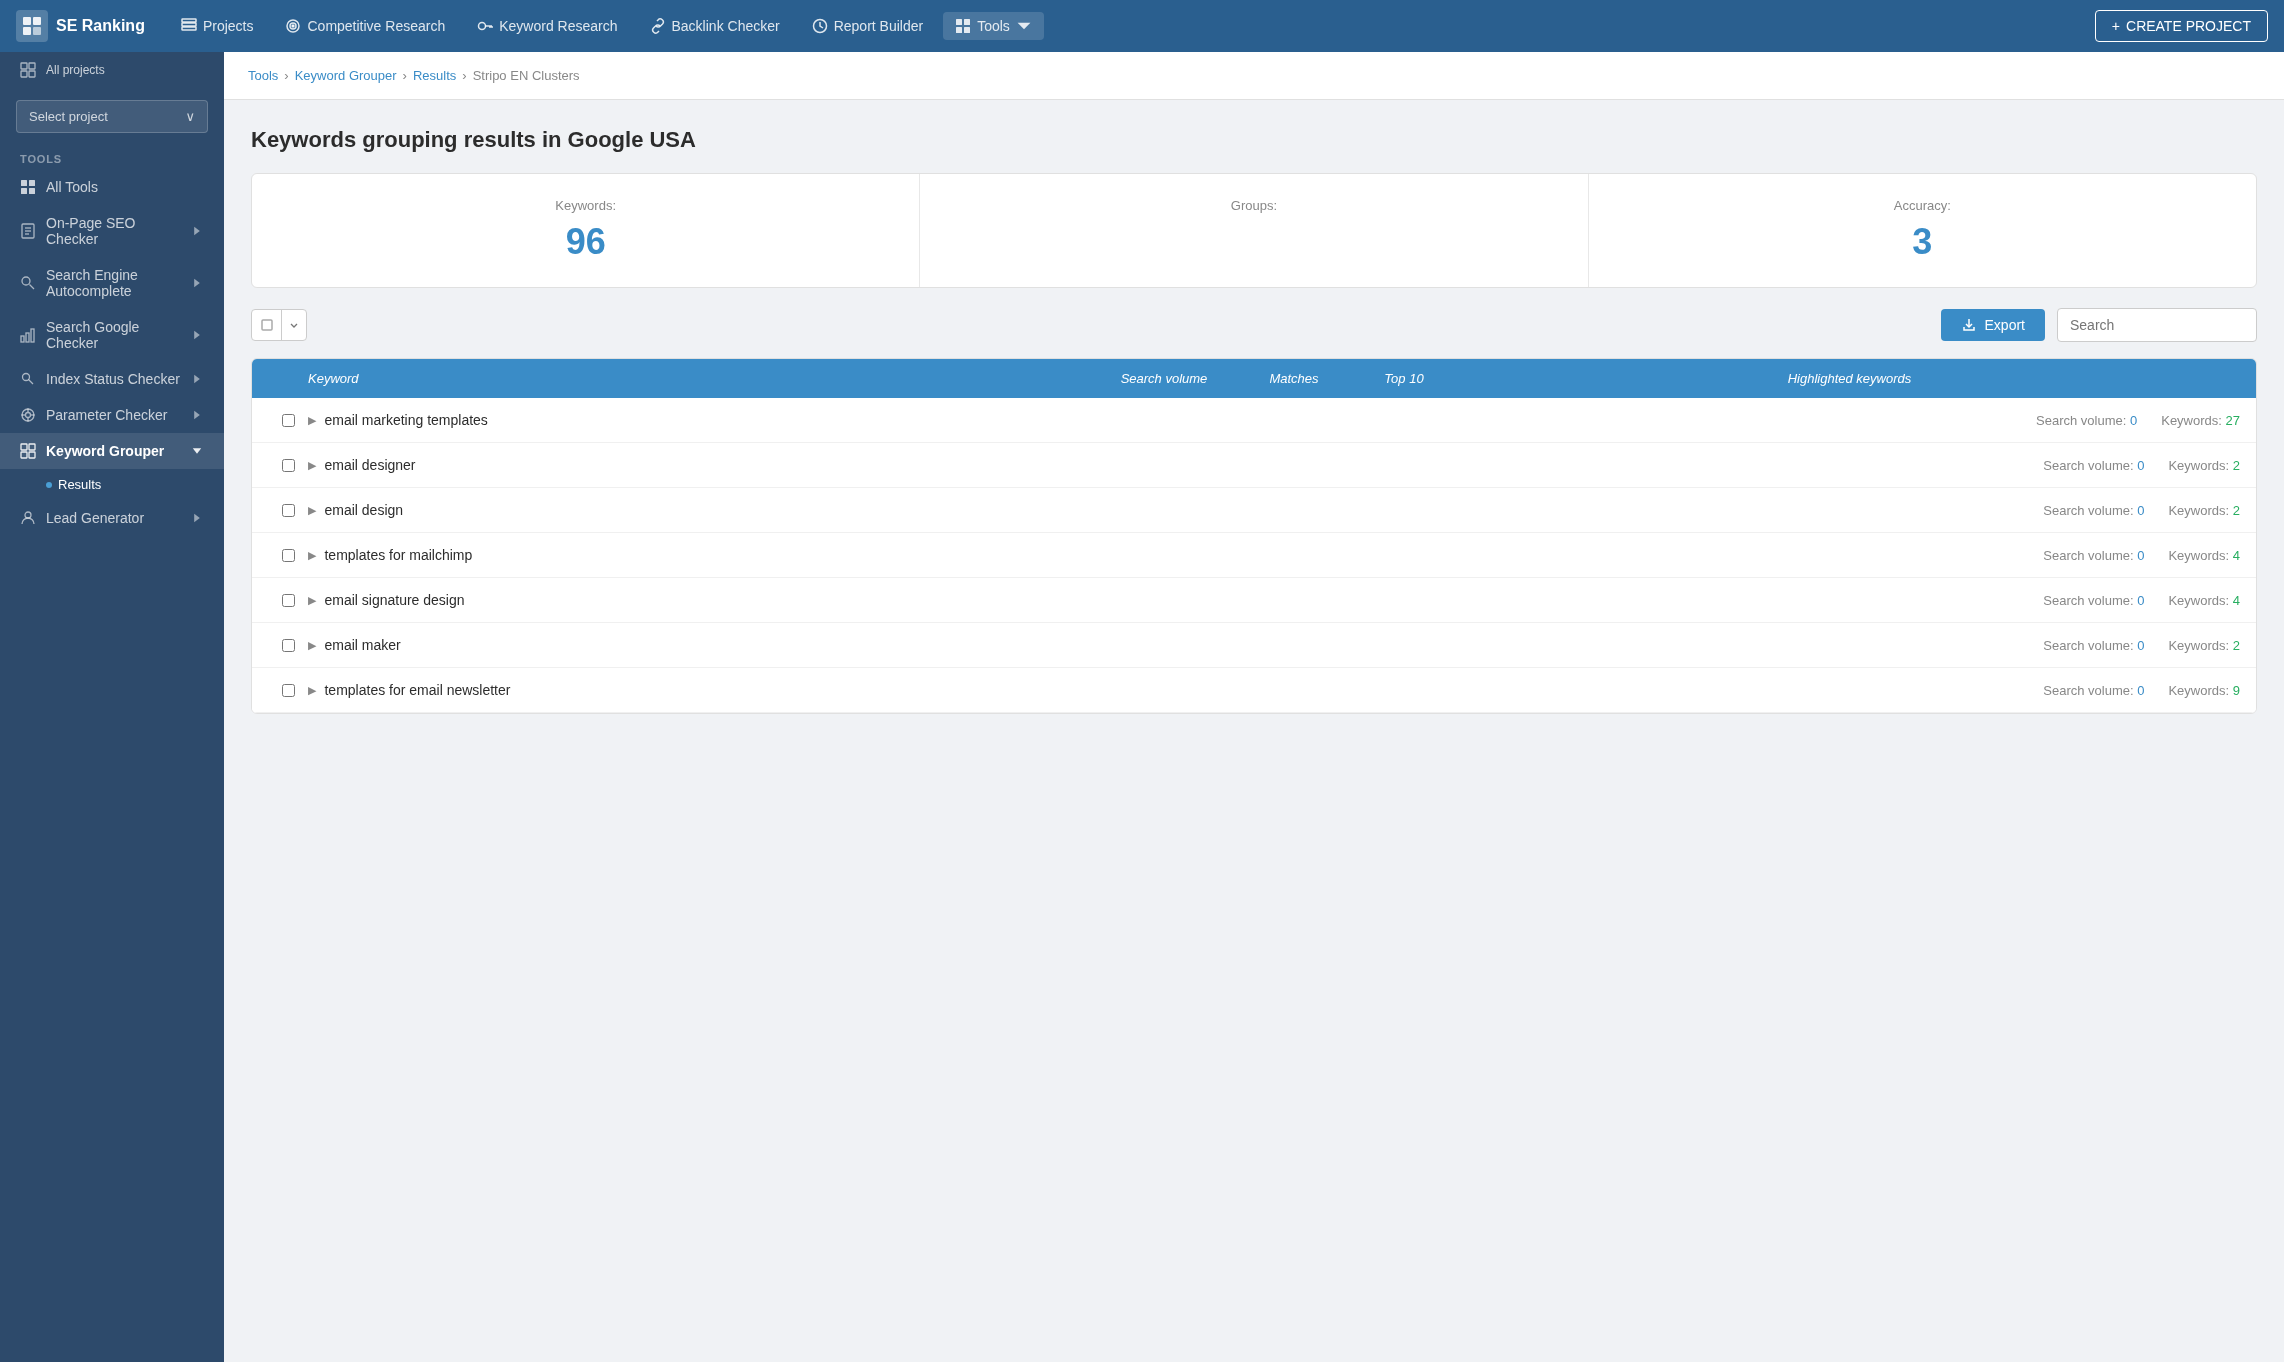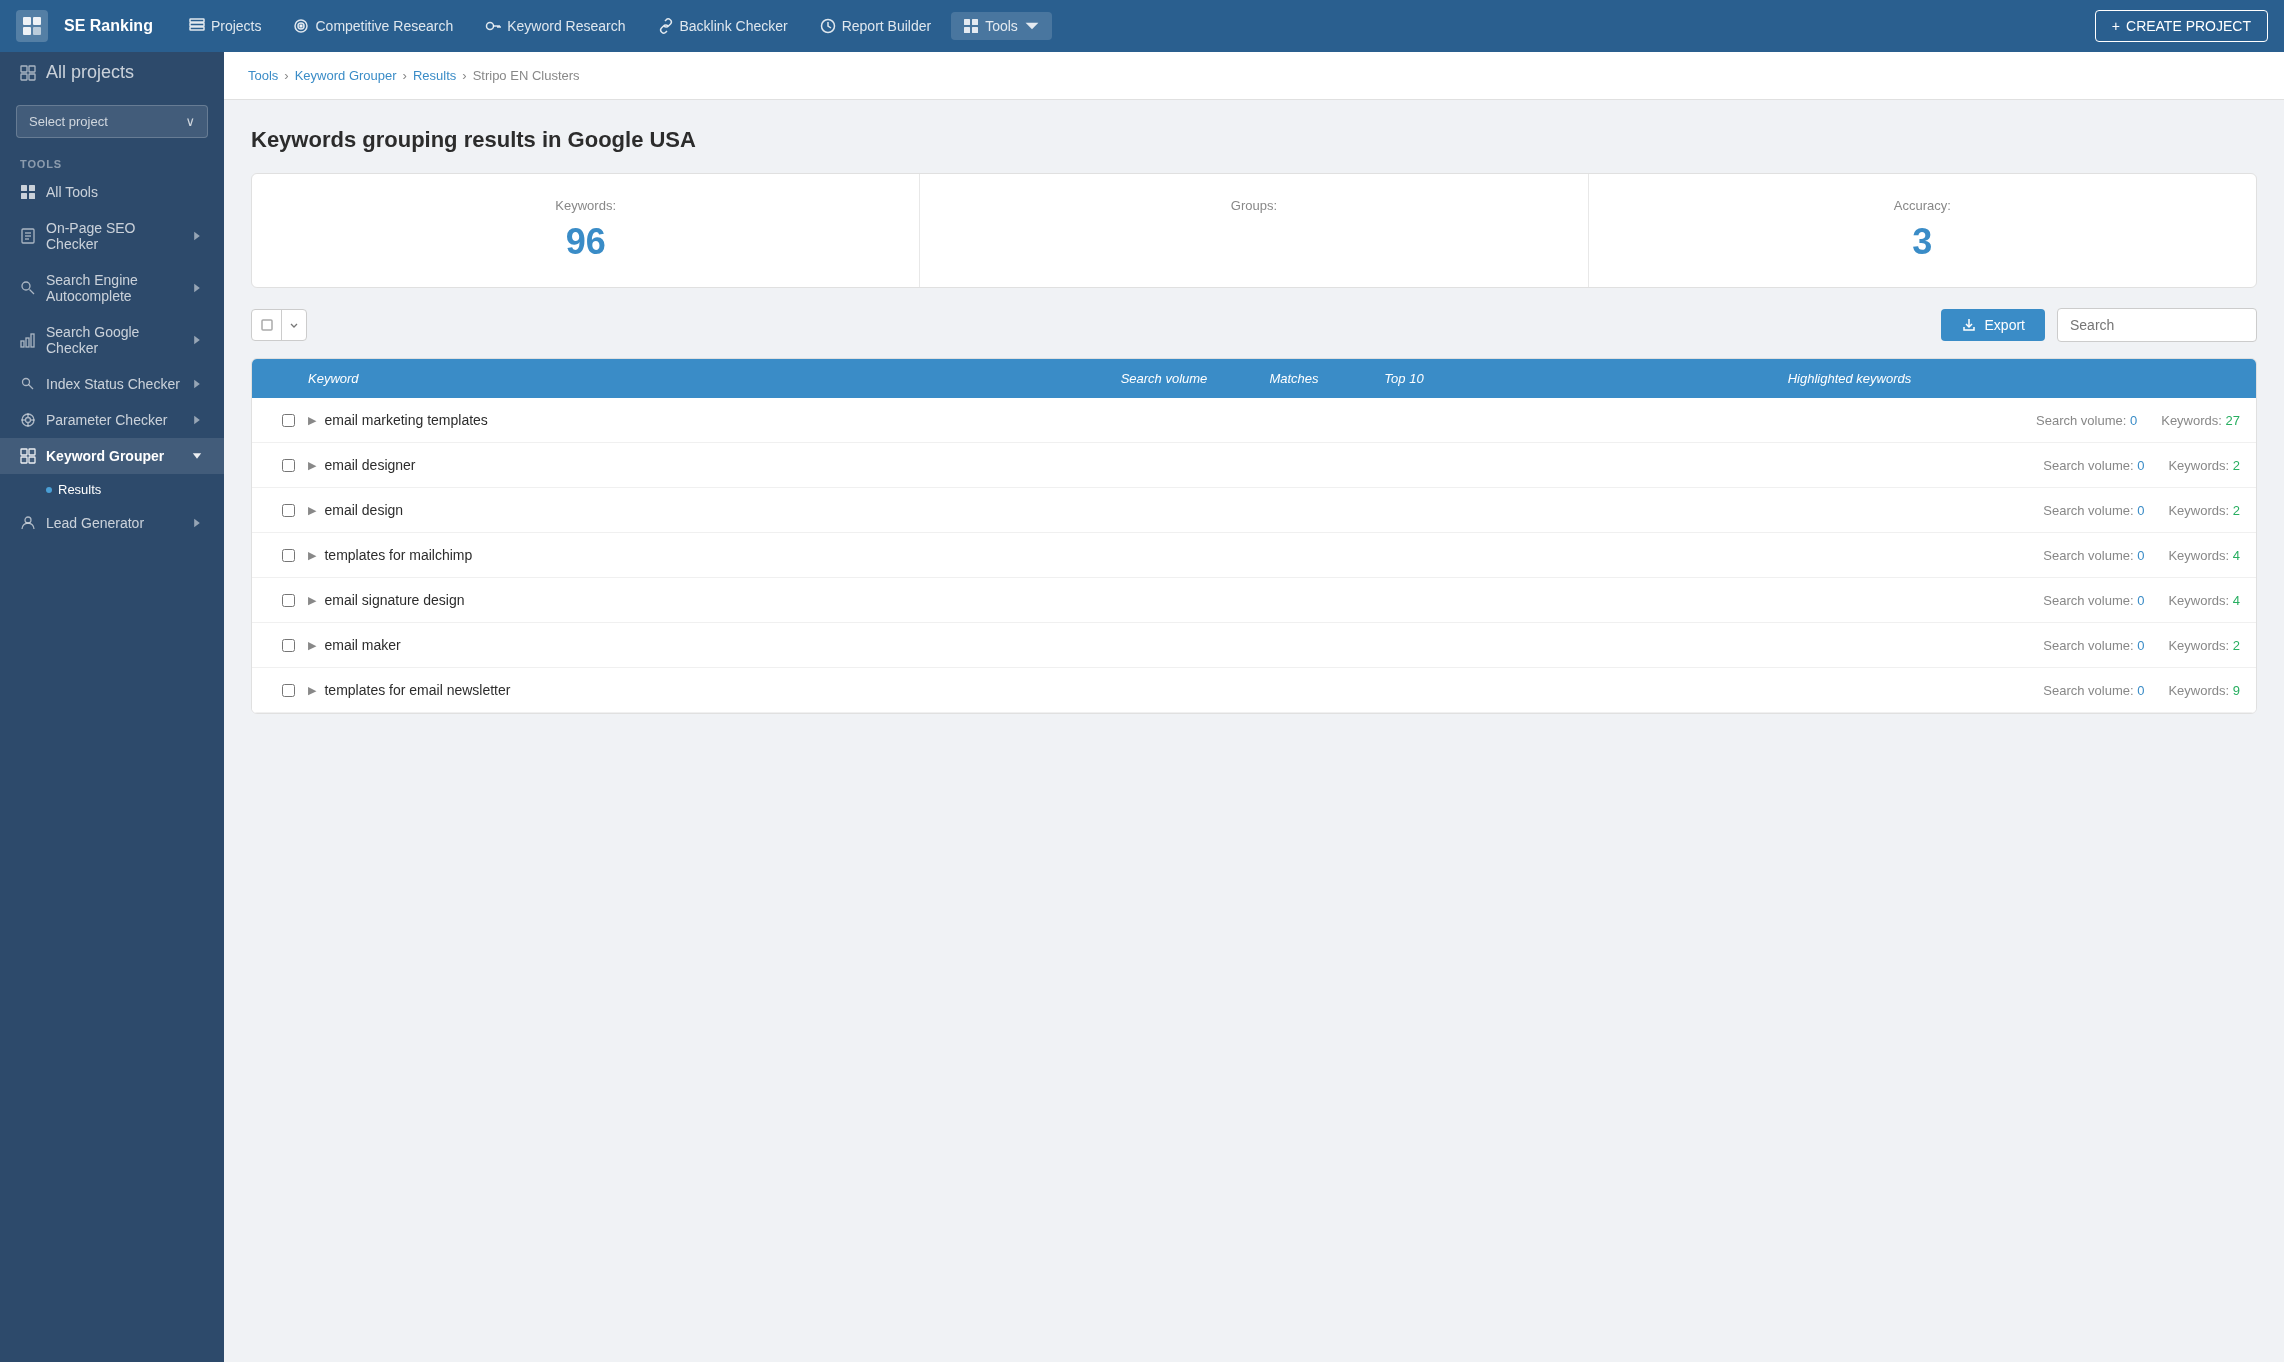--- a/index.html
+++ b/index.html
@@ -3,21 +3,21 @@
   <meta charset="utf-8">
   <style>
     * { box-sizing: border-box; margin: 0; padding: 0; }
     body { font-family: -apple-system, BlinkMacSystemFont, 'Segoe UI', Arial, sans-serif; font-size: 14px; background: #f0f2f5; }
 
     
     .topnav {
       display: flex; align-items: center; background: #2a5f8f; height: 52px; padding: 0 16px; gap: 8px;
     }
     .topnav-logo {
-      display: flex; align-items: center; gap: 16px; color: white; font-weight: bold; font-size: 16px; margin-right: 16px;
+      display: flex; align-items: center; gap: 8px; color: white; font-weight: bold; font-size: 16px; margin-right: 16px;
     }
     .logo-icon {
       width: 32px; height: 32px; background: rgba(255,255,255,0.2); border-radius: 4px;
       display: flex; align-items: center; justify-content: center; color: white; font-size: 14px; font-weight: bold;
     }
     .topnav-item {
       display: flex; align-items: center; gap: 6px; color: rgba(255,255,255,0.85); padding: 6px 12px;
       border-radius: 4px; cursor: pointer; font-size: 14px; white-space: nowrap;
     }
     .topnav-item.active { background: rgba(255,255,255,0.15); }
@@ -42,21 +42,21 @@
       color: rgba(255,255,255,0.75); cursor: pointer; font-size: 14px;
     }
     .sidebar-item svg { width: 16px; height: 16px; flex-shrink: 0; }
     .sidebar-select-project {
       margin: 12px 16px 8px; background: rgba(255,255,255,0.1); border: 1px solid rgba(255,255,255,0.2);
       border-radius: 4px; color: rgba(255,255,255,0.75); padding: 8px 12px; display: flex;
       align-items: center; justify-content: space-between; cursor: pointer; font-size: 13px;
     }
     .sidebar-all-projects {
       display: flex; align-items: center; gap: 10px; padding: 10px 20px;
-      color: rgba(255,255,255,0.75); cursor: pointer; font-size: 18px;
+      color: rgba(255,255,255,0.75); cursor: pointer; font-size: 12px;
     }
     .section-label {
       padding: 12px 20px 4px; font-size: 11px; font-weight: 600; color: rgba(255,255,255,0.45);
       letter-spacing: 0.08em; text-transform: uppercase;
     }
     .sidebar-item-expandable {
       display: flex; align-items: center; padding: 10px 20px;
       color: rgba(255,255,255,0.75); cursor: pointer; font-size: 14px;
     }
     .sidebar-item-expandable .item-icon { width: 16px; height: 16px; margin-right: 10px; flex-shrink: 0; }

